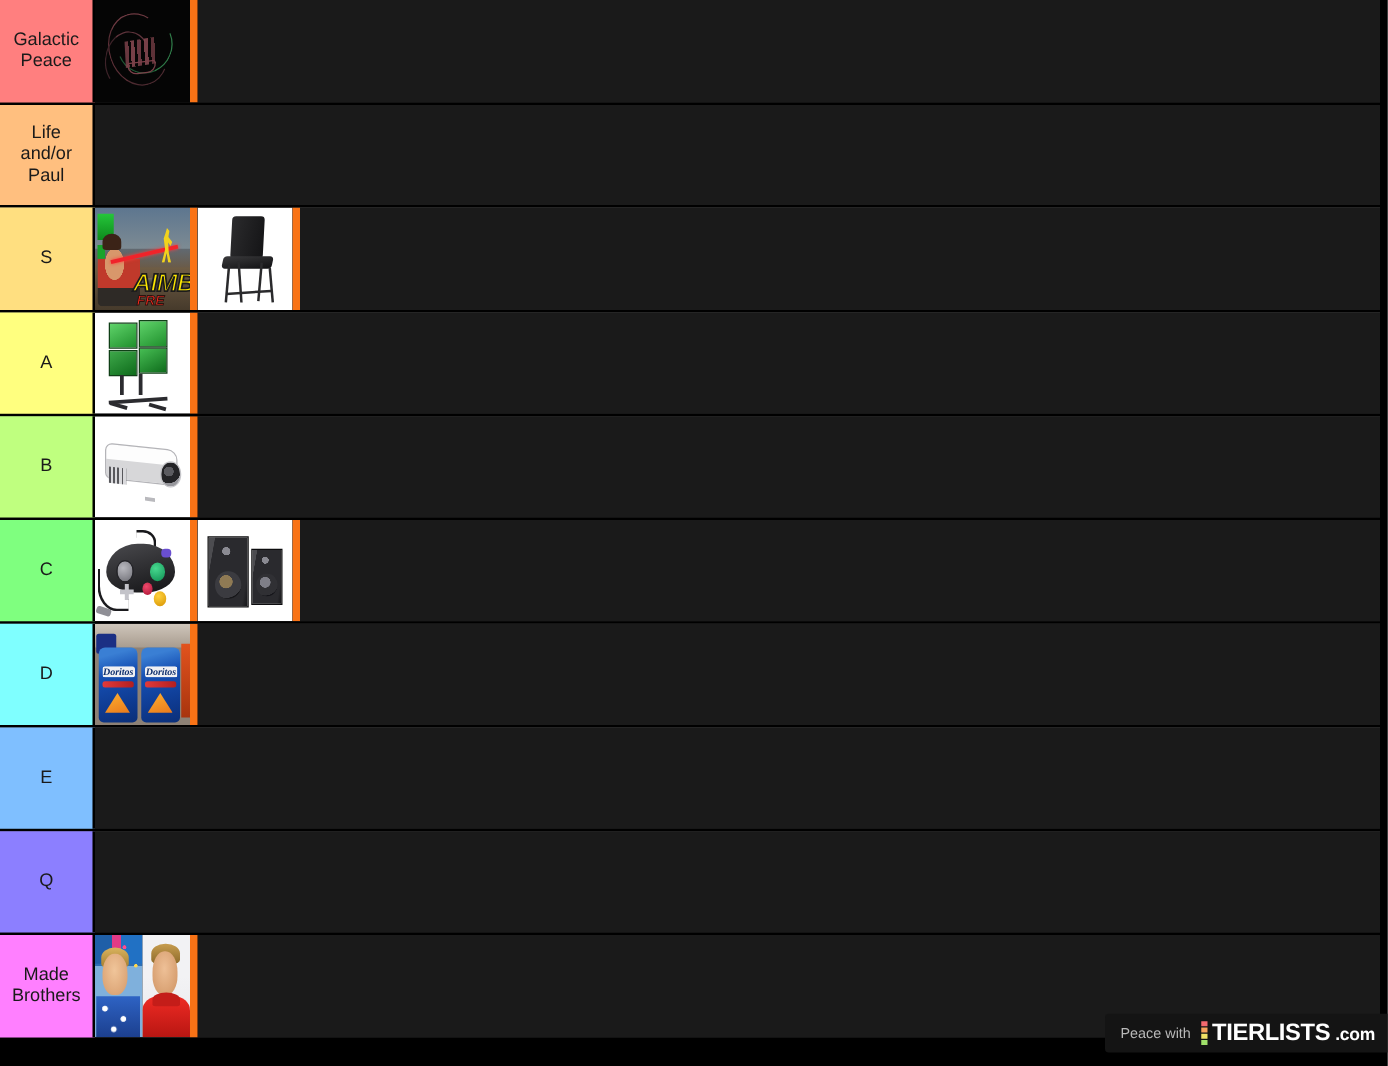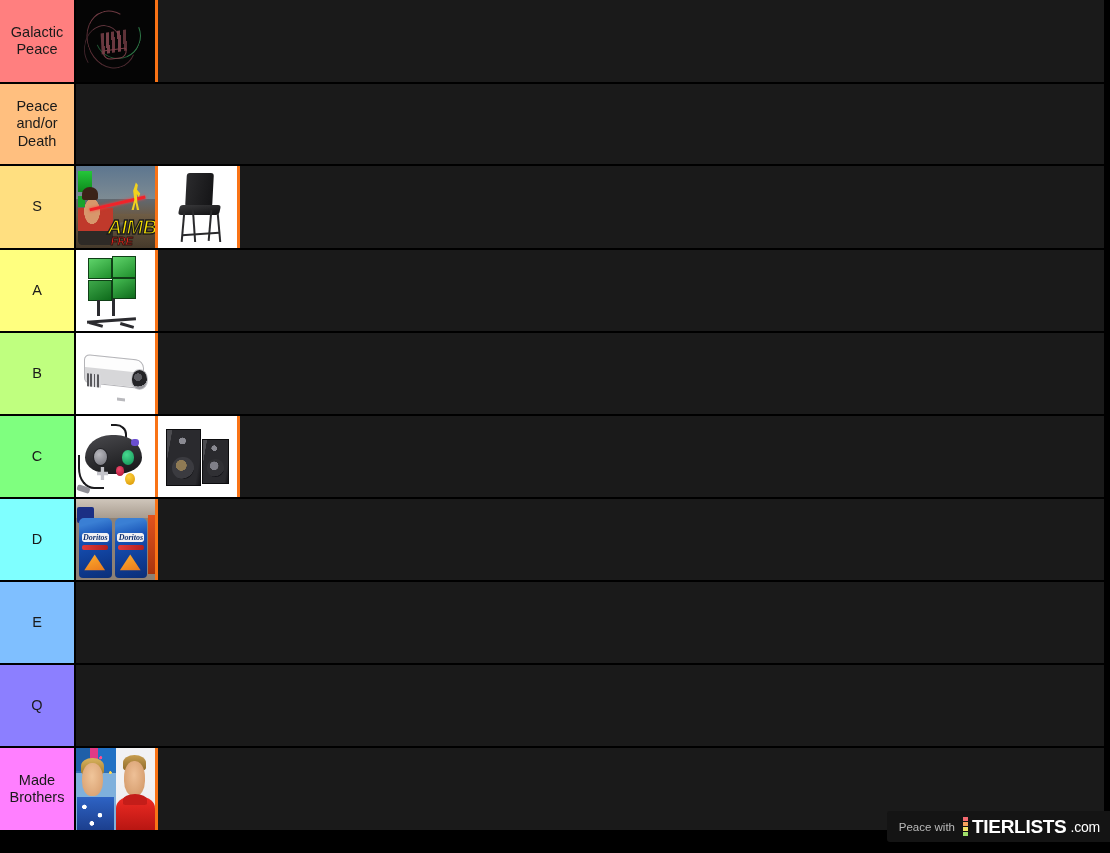--- a/index.html
+++ b/index.html
@@ -56,21 +56,21 @@
     overflow: hidden;
   }
 
   .tier-item {
     width: 82px;
     min-width: 82px;
     flex: 0 0 82px;
     position: relative;
     overflow: hidden;
     background: #000;
-    border-right: 3px solid #f97316;
+    border-right: 6px solid #f97316;
   }
 
   .thumb {
     position: absolute;
     inset: 0;
     width: 100%;
     height: 100%;
     overflow: hidden;
   }
 
@@ -472,21 +472,21 @@
     color: #ffffff;
     font-size: 19px;
     font-weight: bold;
     font-family: "Liberation Sans", sans-serif;
     letter-spacing: -0.3px;
     line-height: 1;
   }
   #watermark .wm-dotcom {
     color: #ffffff;
     font-size: 14px;
-    font-weight: normal;
+    font-weight: bold;
     font-family: "Liberation Sans", sans-serif;
     letter-spacing: -0.2px;
     line-height: 1;
   }
 </style>
 </head>
 <body>
 
 <div id="tierlist">
     <div class="tier-row" style="height: 84px;">
@@ -497,21 +497,21 @@
             <span class="n1"></span>
             <span class="n2"></span>
             <span class="n3"></span>
             <span class="teeth"></span>
             <span class="jaw"></span>
           </div>
         </div>
       </div>
     </div>
     <div class="tier-row" style="height: 82px;">
-      <div class="tier-label" style="background: rgb(255, 191, 127);">Peace and/or Death</div>
+      <div class="tier-label" style="background: rgb(255, 191, 127);">Life and/or Paul</div>
       <div class="tier-items"></div>
     </div>
     <div class="tier-row" style="height: 84px;">
       <div class="tier-label" style="background: rgb(255, 223, 128);">S</div>
       <div class="tier-items">
         <div class="tier-item" title="Fortnite aimbot video thumbnail">
           <div class="thumb art-aimbot">
             <span class="sky"></span>
             <span class="ground"></span>
             <span class="greenbar"></span>

